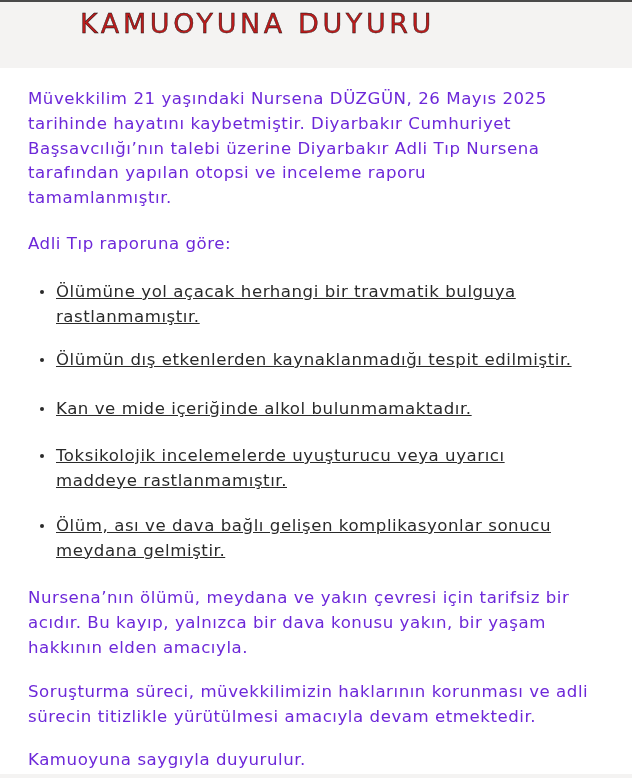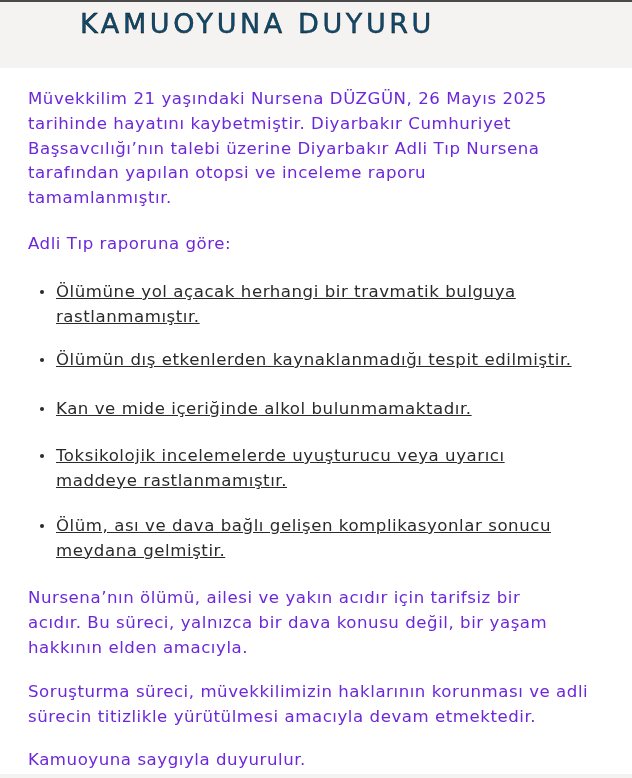--- a/index.html
+++ b/index.html
@@ -19,21 +19,21 @@
     .header {
       position: absolute; left: 0; top: 2px; width: 632px; height: 66px;
       background: #f4f3f2;
     }
     .title {
       position: absolute; left: 80px; top: 6px;
       font-family: "DejaVu Sans", sans-serif;
       font-size: 27px;
       font-weight: normal;
       letter-spacing: 3.6px;
-      color: #0c4a6e;
+      color: #b91c1c;
       margin: 0;
       line-height: 32px;
       -webkit-text-stroke: 0.4px #0d0d0d;
     }
     .body-text {
       position: absolute; left: 28px; width: 600px;
       font-size: 16.6px;
       line-height: 24.8px;
       letter-spacing: 0.55px;
       font-weight: normal;
@@ -114,22 +114,22 @@
   <li class="bullet-item" style="top:514px;">
     <span class="bullet-dot"></span>
     <span class="bullet-text">
       <span class="line">Ölüm, ası ve dava bağlı gelişen komplikasyonlar sonucu</span>
       <span class="line">meydana gelmiştir.</span>
     </span>
   </li>
 </ul>
 
 <div class="body-text" style="top:586px;">
-  <span class="line">Nursena’nın ölümü, ailesi ve yakın acıdır için tarifsiz bir</span>
-  <span class="line">acıdır. Bu süreci, yalnızca bir dava konusu değil, bir yaşam</span>
+  <span class="line">Nursena’nın ölümü, meydana ve yakın çevresi için tarifsiz bir</span>
+  <span class="line">acıdır. Bu kayıp, yalnızca bir dava konusu yakın, bir yaşam</span>
   <span class="line">hakkının elden amacıyla.</span>
 </div>
 
 <div class="body-text" style="top:680px;">
   <span class="line">Soruşturma süreci, müvekkilimizin haklarının korunması ve adli</span>
   <span class="line">sürecin titizlikle yürütülmesi amacıyla devam etmektedir.</span>
 </div>
 
 <div class="body-text" style="top:748px;">Kamuoyuna saygıyla duyurulur.</div>
 

